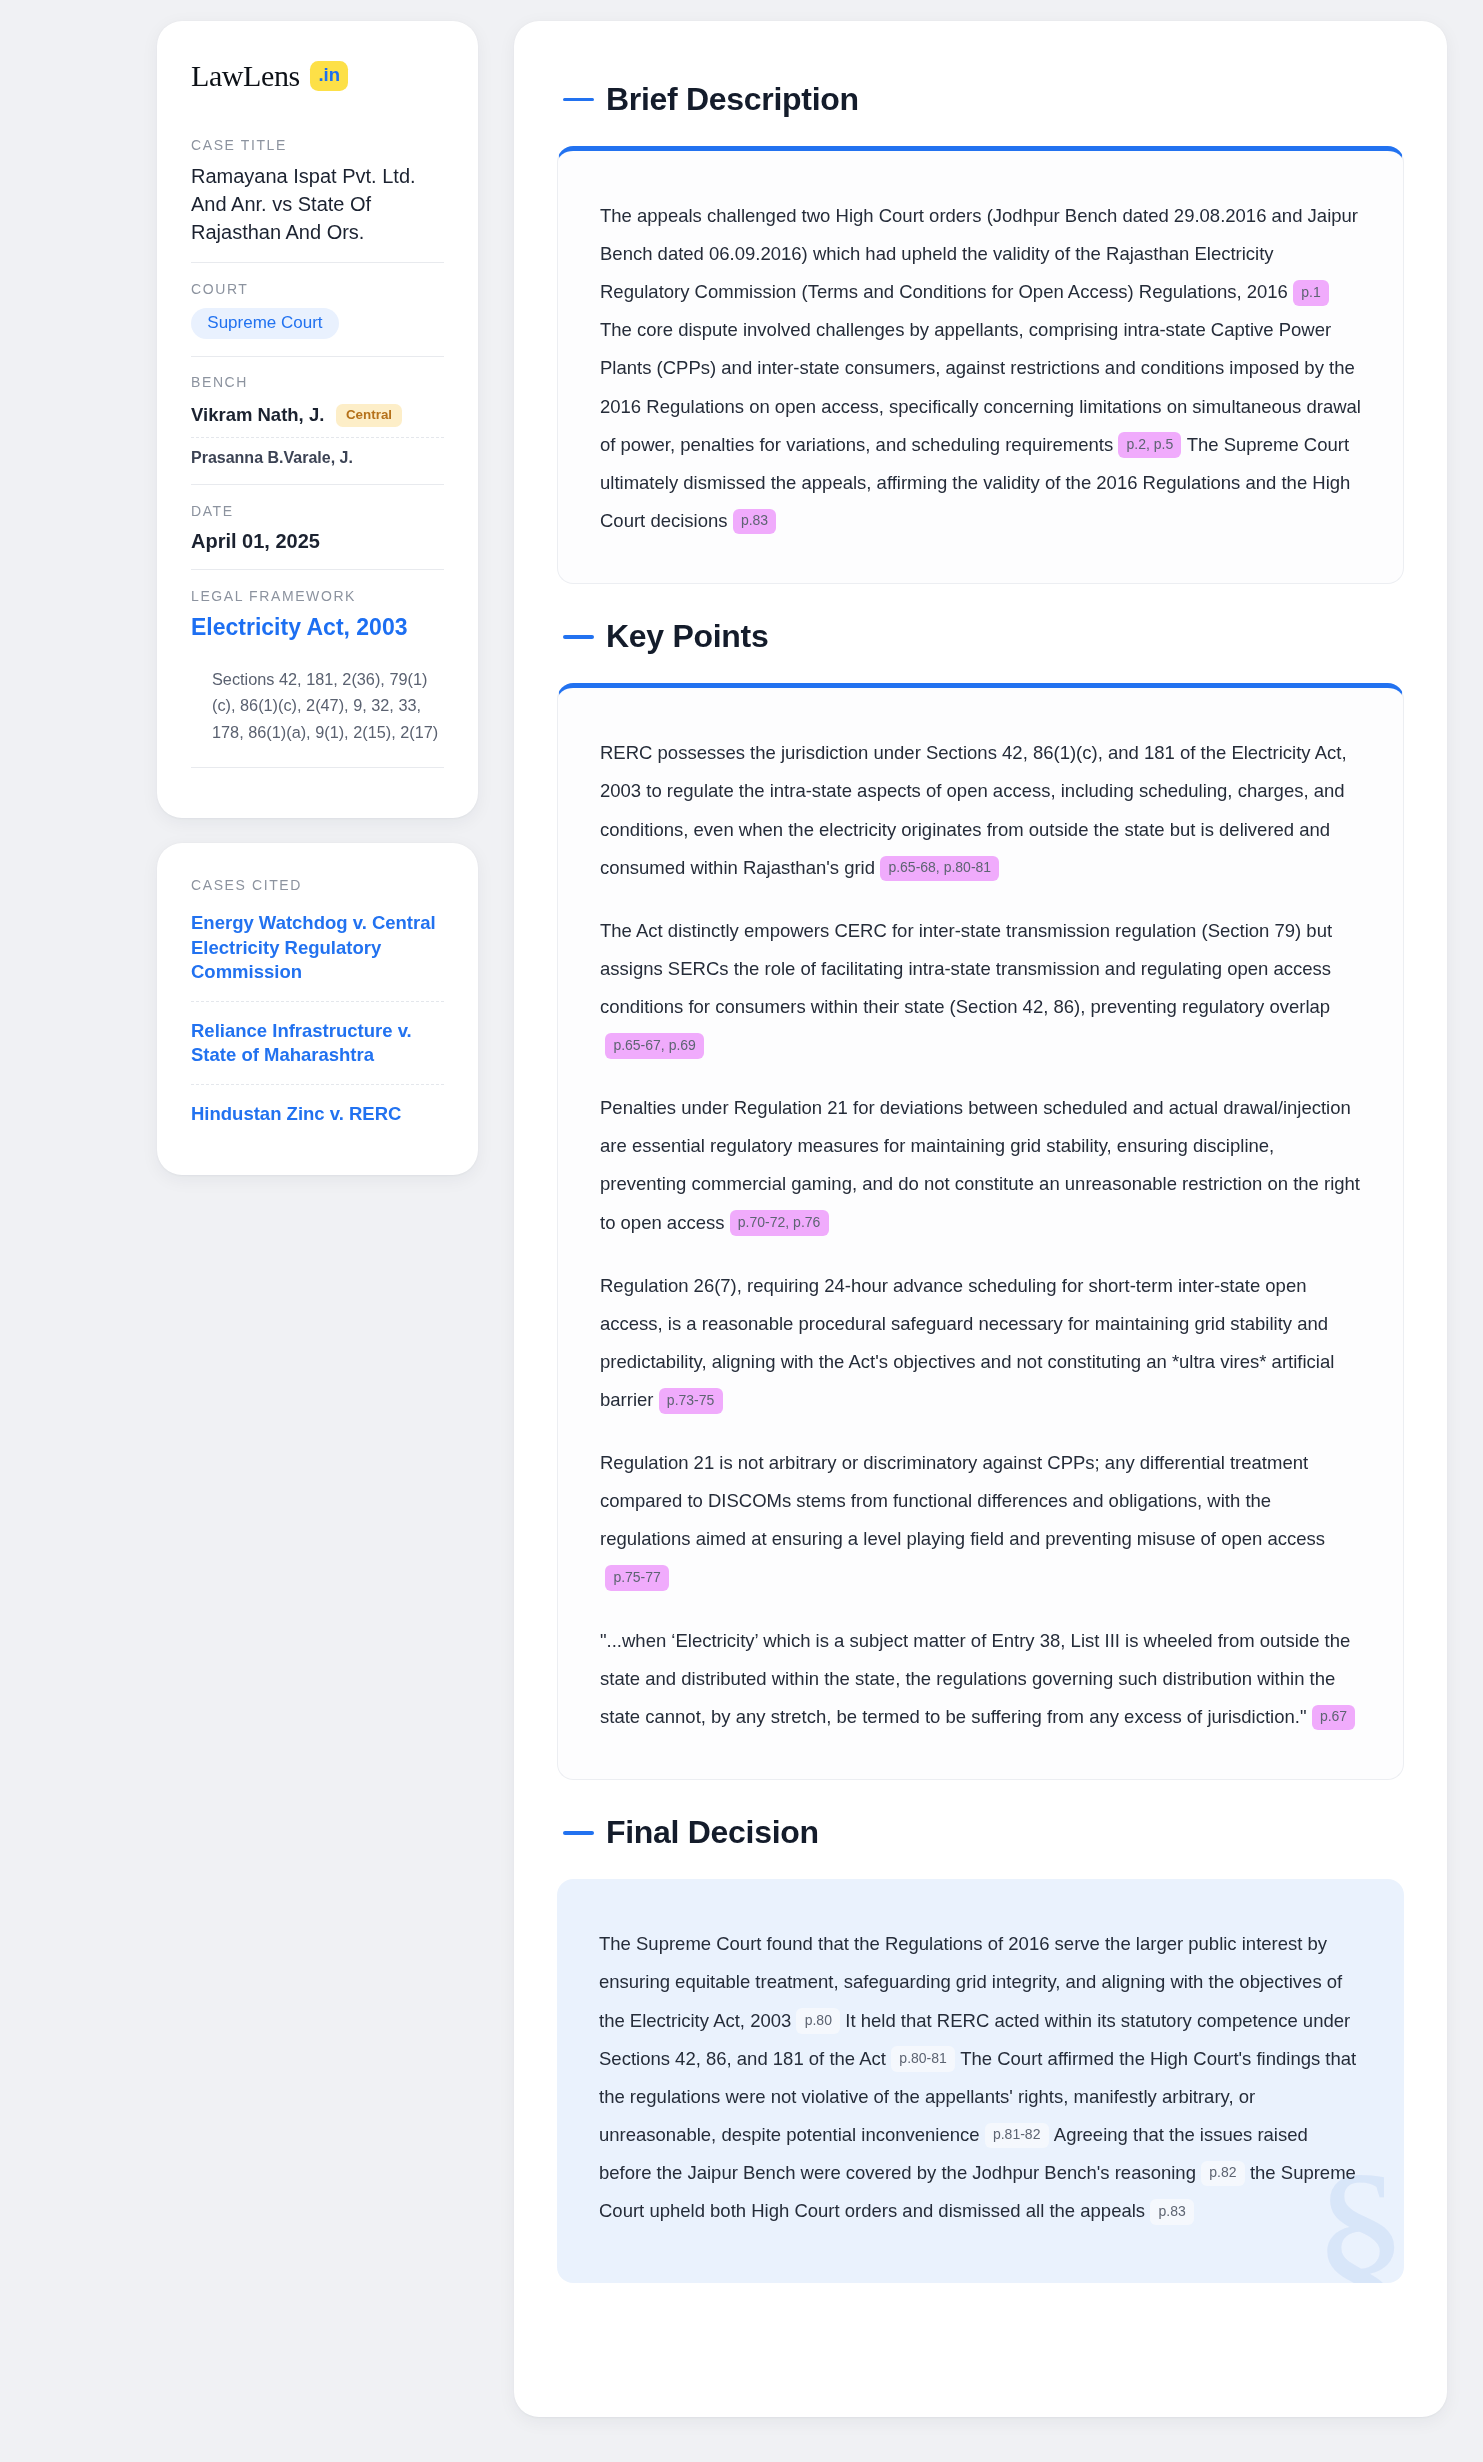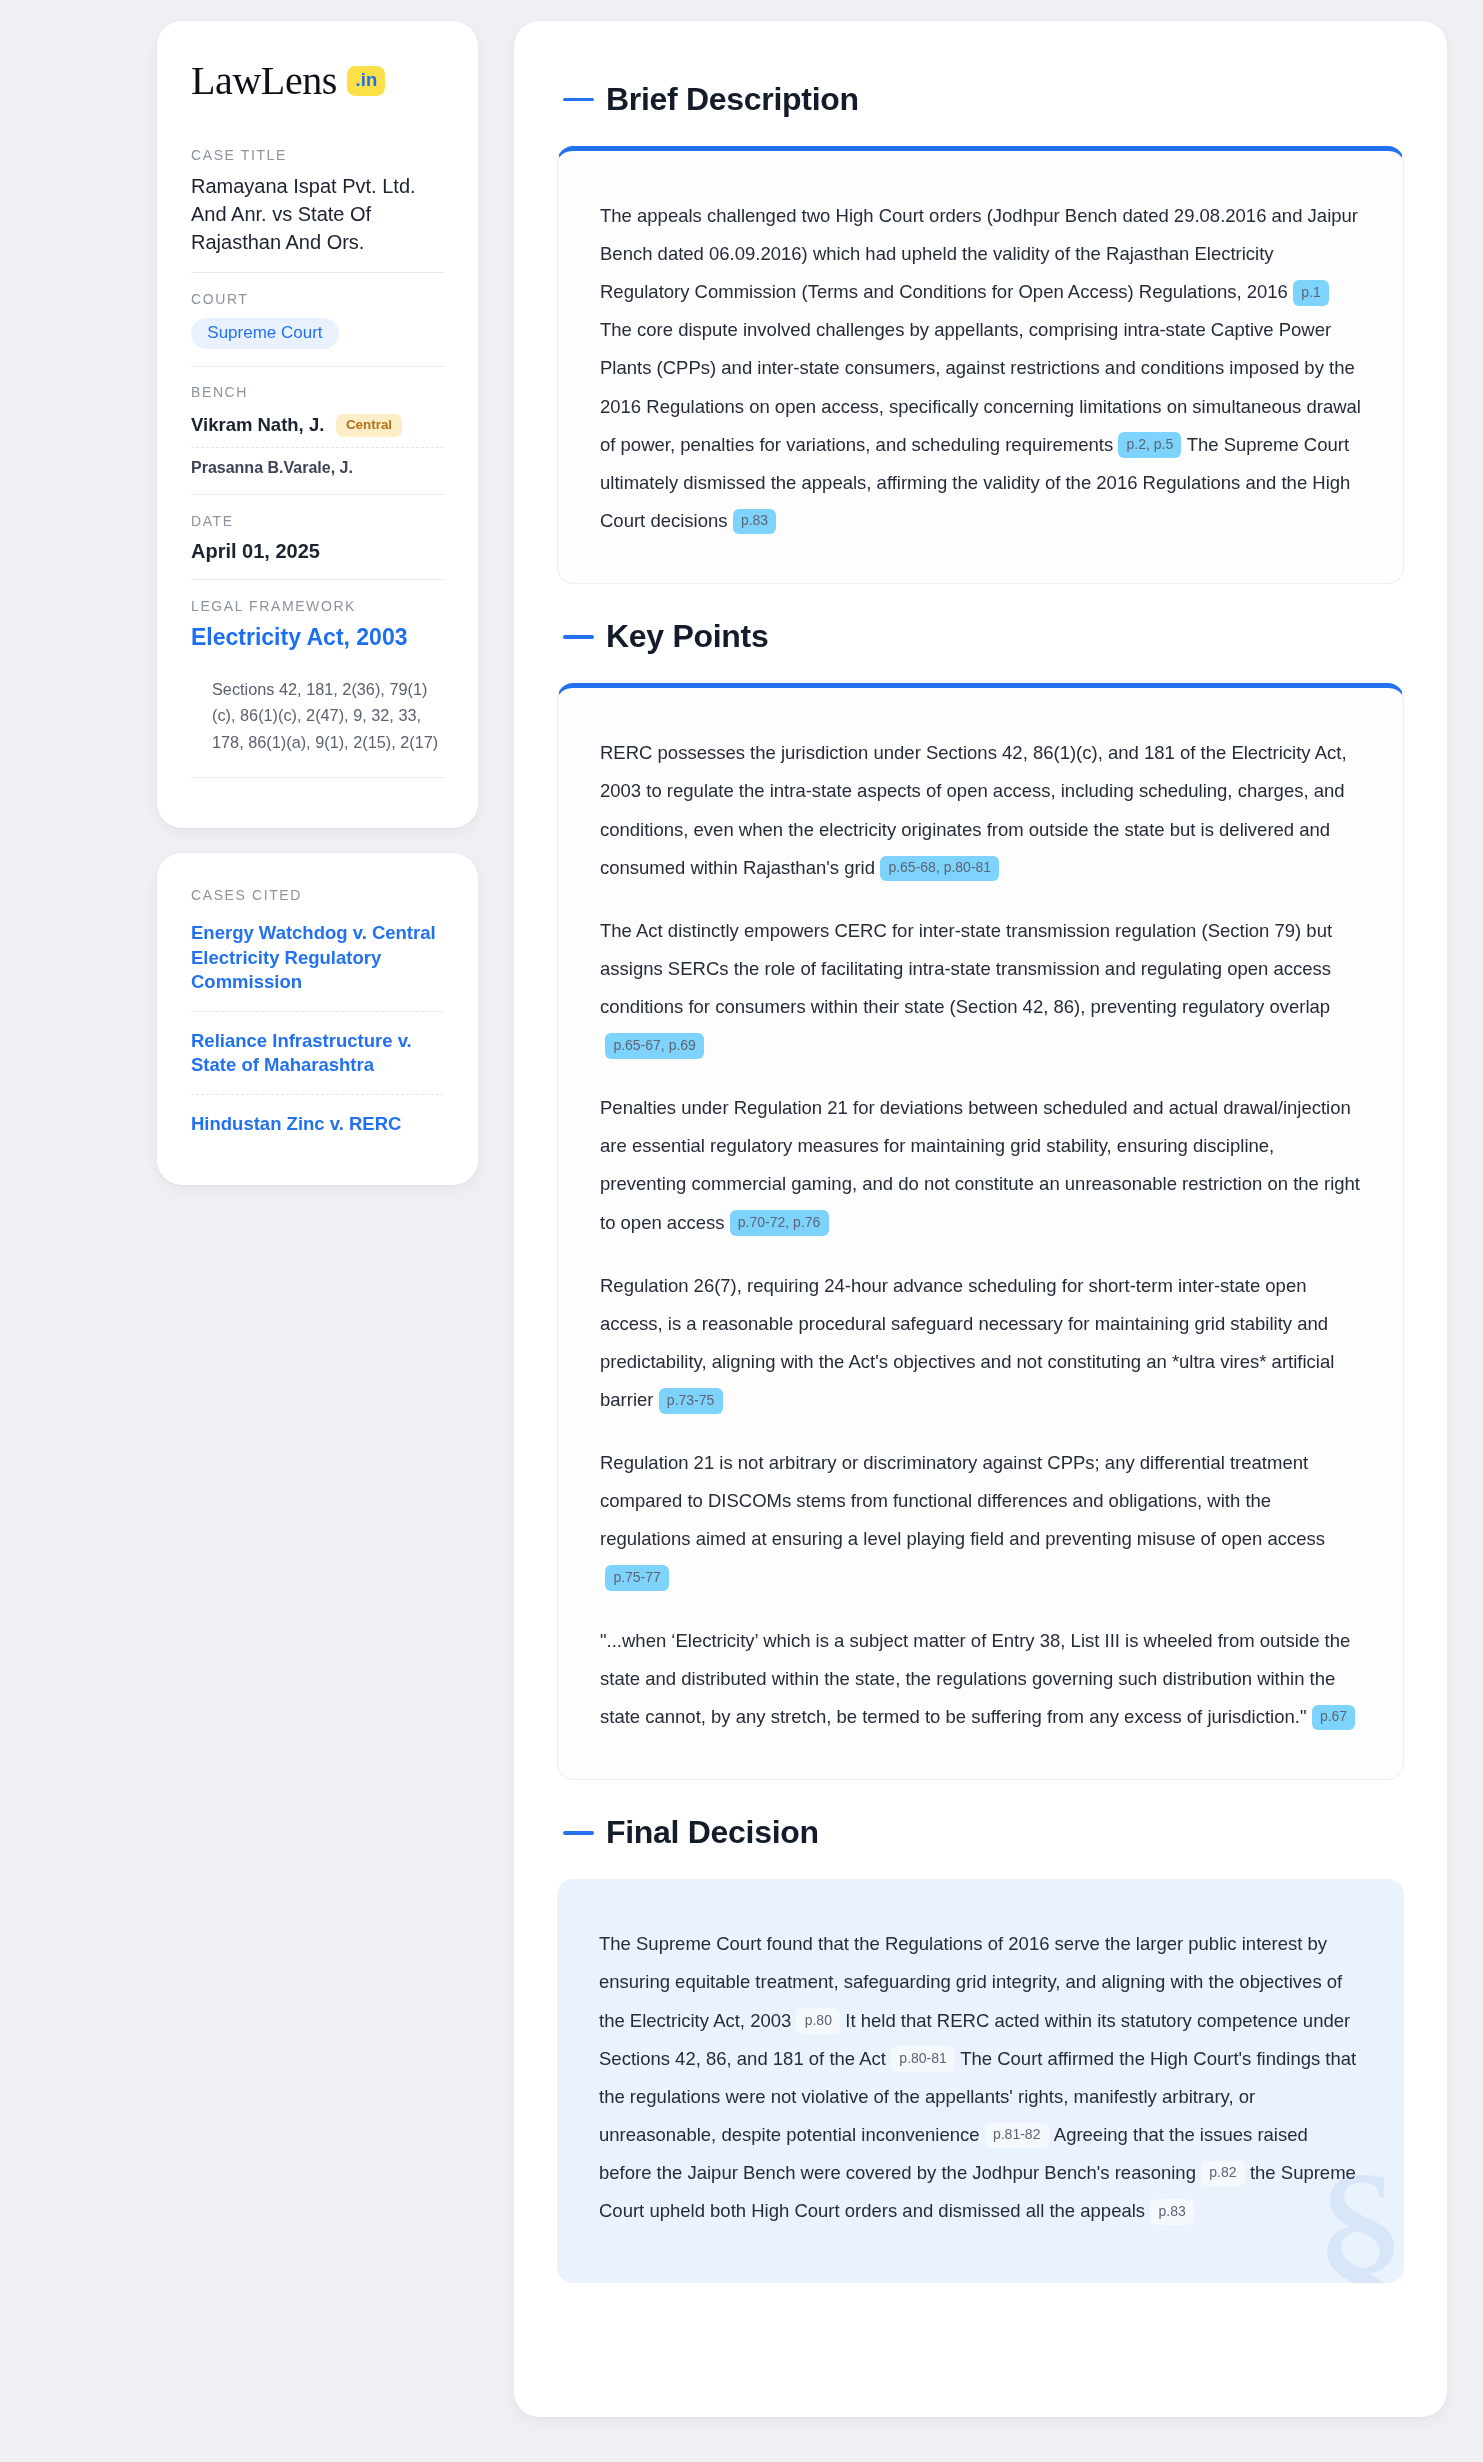--- a/index.html
+++ b/index.html
@@ -37,21 +37,21 @@
   .sidebar-card { padding: 40px 34px 34px 34px; }
 
   .brand {
     display: flex;
     align-items: center;
     gap: 10.4px;
     margin-bottom: 46px;
   }
   .brand-name {
     font-family: "Liberation Serif", serif;
-    font-size: 40px;
+    font-size: 30px;
     font-weight: 400;
     color: #0d1117;
     letter-spacing: -0.4px;
     line-height: 1;
   }
   .brand-tld {
     background: #fde047;
     color: #1d6ff2;
     font-size: 18.5px;
     font-weight: 700;
@@ -227,21 +227,21 @@
     font-size: 18.5px;
     line-height: 2.06;
     color: #252c39;
     position: relative;
     z-index: 2;
   }
   .body-text + .body-text { margin-top: 25px; }
 
   .cite {
     display: inline-block;
-    background: #7dd3fc;
+    background: #f0abfc;
     color: #5d6personally;
     color: #5d6472;
     font-size: 14px;
     border-radius: 6px;
     padding: 3.7px 8.2px 4.5px 8.2px;
     margin: 0 5.2px;
     line-height: 1.25;
     vertical-align: 1.5px;
     white-space: nowrap;
   }

